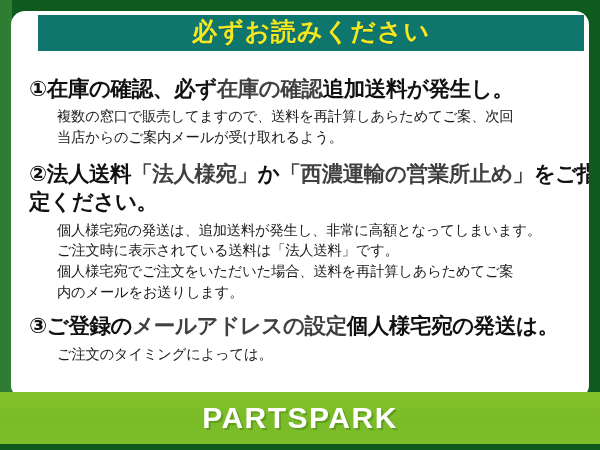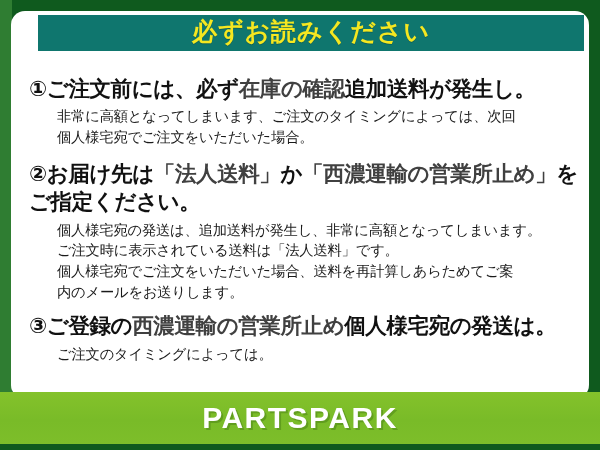--- a/index.html
+++ b/index.html
@@ -134,43 +134,43 @@
   <div class="card">
 
     <div class="title-banner">
       <span class="title-text">必ずお読みください</span>
     </div>
 
     <div class="content">
 
       <div class="item">
         <div class="item-heading">
-          <span>①</span><span>ご注文前には、必ず</span><span class="hl-green">在庫の確認</span><span>追加送料が発生し。</span>
+          <span>①</span><span>在庫の確認、必ず</span><span class="hl-green">在庫の確認</span><span>追加送料が発生し。</span>
         </div>
         <div class="item-body">
-          <div>非常に高額となってしまいます、ご注文のタイミングによっては、次回</div>
-          <div>個人様宅宛でご注文をいただいた場合。</div>
+          <div>複数の窓口で販売してますので、送料を再計算しあらためてご案、次回</div>
+          <div>当店からのご案内メールが受け取れるよう。</div>
         </div>
       </div>
 
       <div class="item" style="margin-top:12px;">
         <div class="item-heading wrap">
-          <span>②</span><span>お届け先は</span><span class="hl-green">「法人送料」</span><span>か</span><span class="hl-green">「西濃運輸の営業所止め」</span><span>をご指定ください。</span>
+          <span>②</span><span>法人送料</span><span class="hl-green">「法人様宛」</span><span>か</span><span class="hl-green">「西濃運輸の営業所止め」</span><span>をご指定ください。</span>
         </div>
         <div class="item-body">
           <div>個人様宅宛の発送は、追加送料が発生し、非常に高額となってしまいます。</div>
           <div>ご注文時に表示されている送料は「法人送料」です。</div>
           <div>個人様宅宛でご注文をいただいた場合、送料を再計算しあらためてご案</div>
           <div>内のメールをお送りします。</div>
         </div>
       </div>
 
       <div class="item" style="margin-top:10px;">
         <div class="item-heading">
-          <span>③</span><span>ご登録の</span><span class="hl-green">西濃運輸の営業所止め</span><span>個人様宅宛の発送は。</span>
+          <span>③</span><span>ご登録の</span><span class="hl-green">メールアドレスの設定</span><span>個人様宅宛の発送は。</span>
         </div>
         <div class="item-body">
           <div>ご注文のタイミングによっては。</div>
         </div>
       </div>
 
     </div>
   </div>
 
   <div class="footer">

